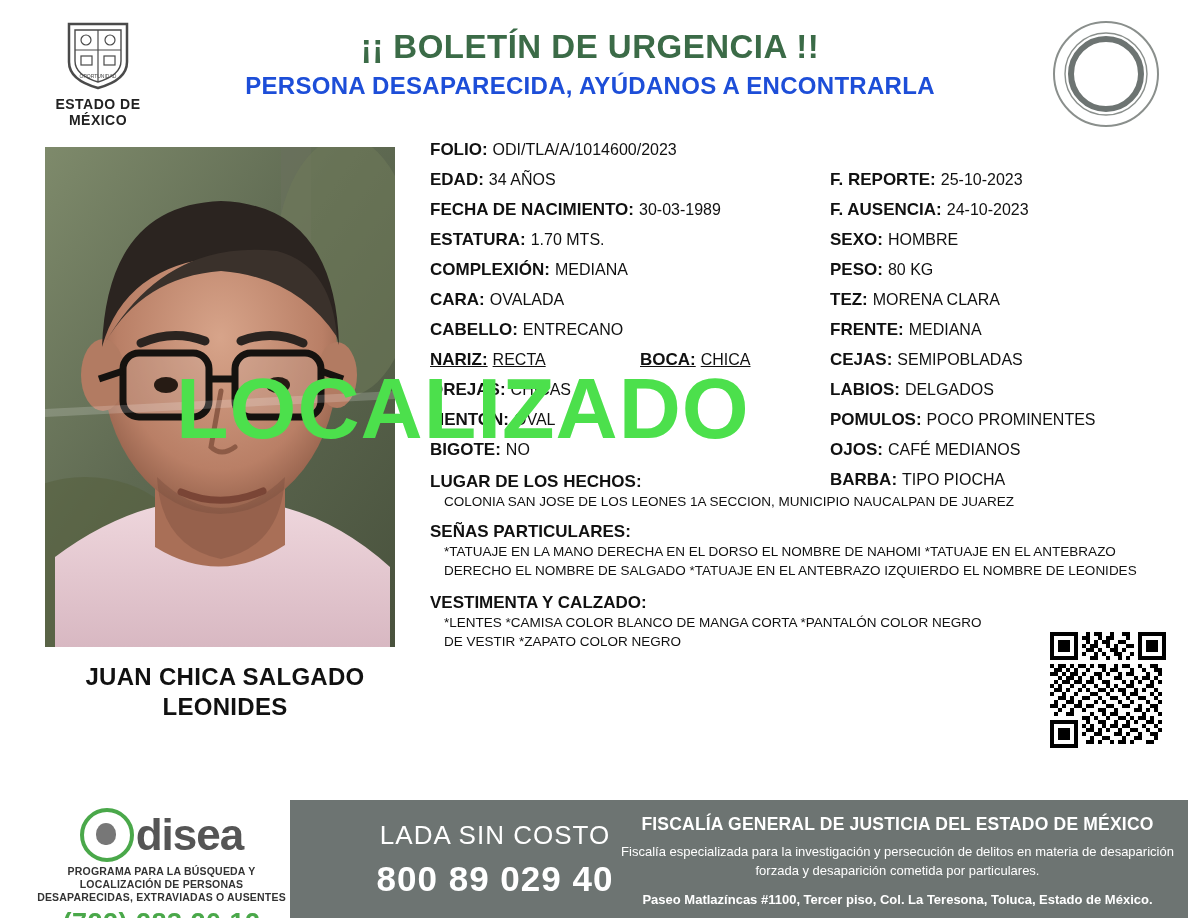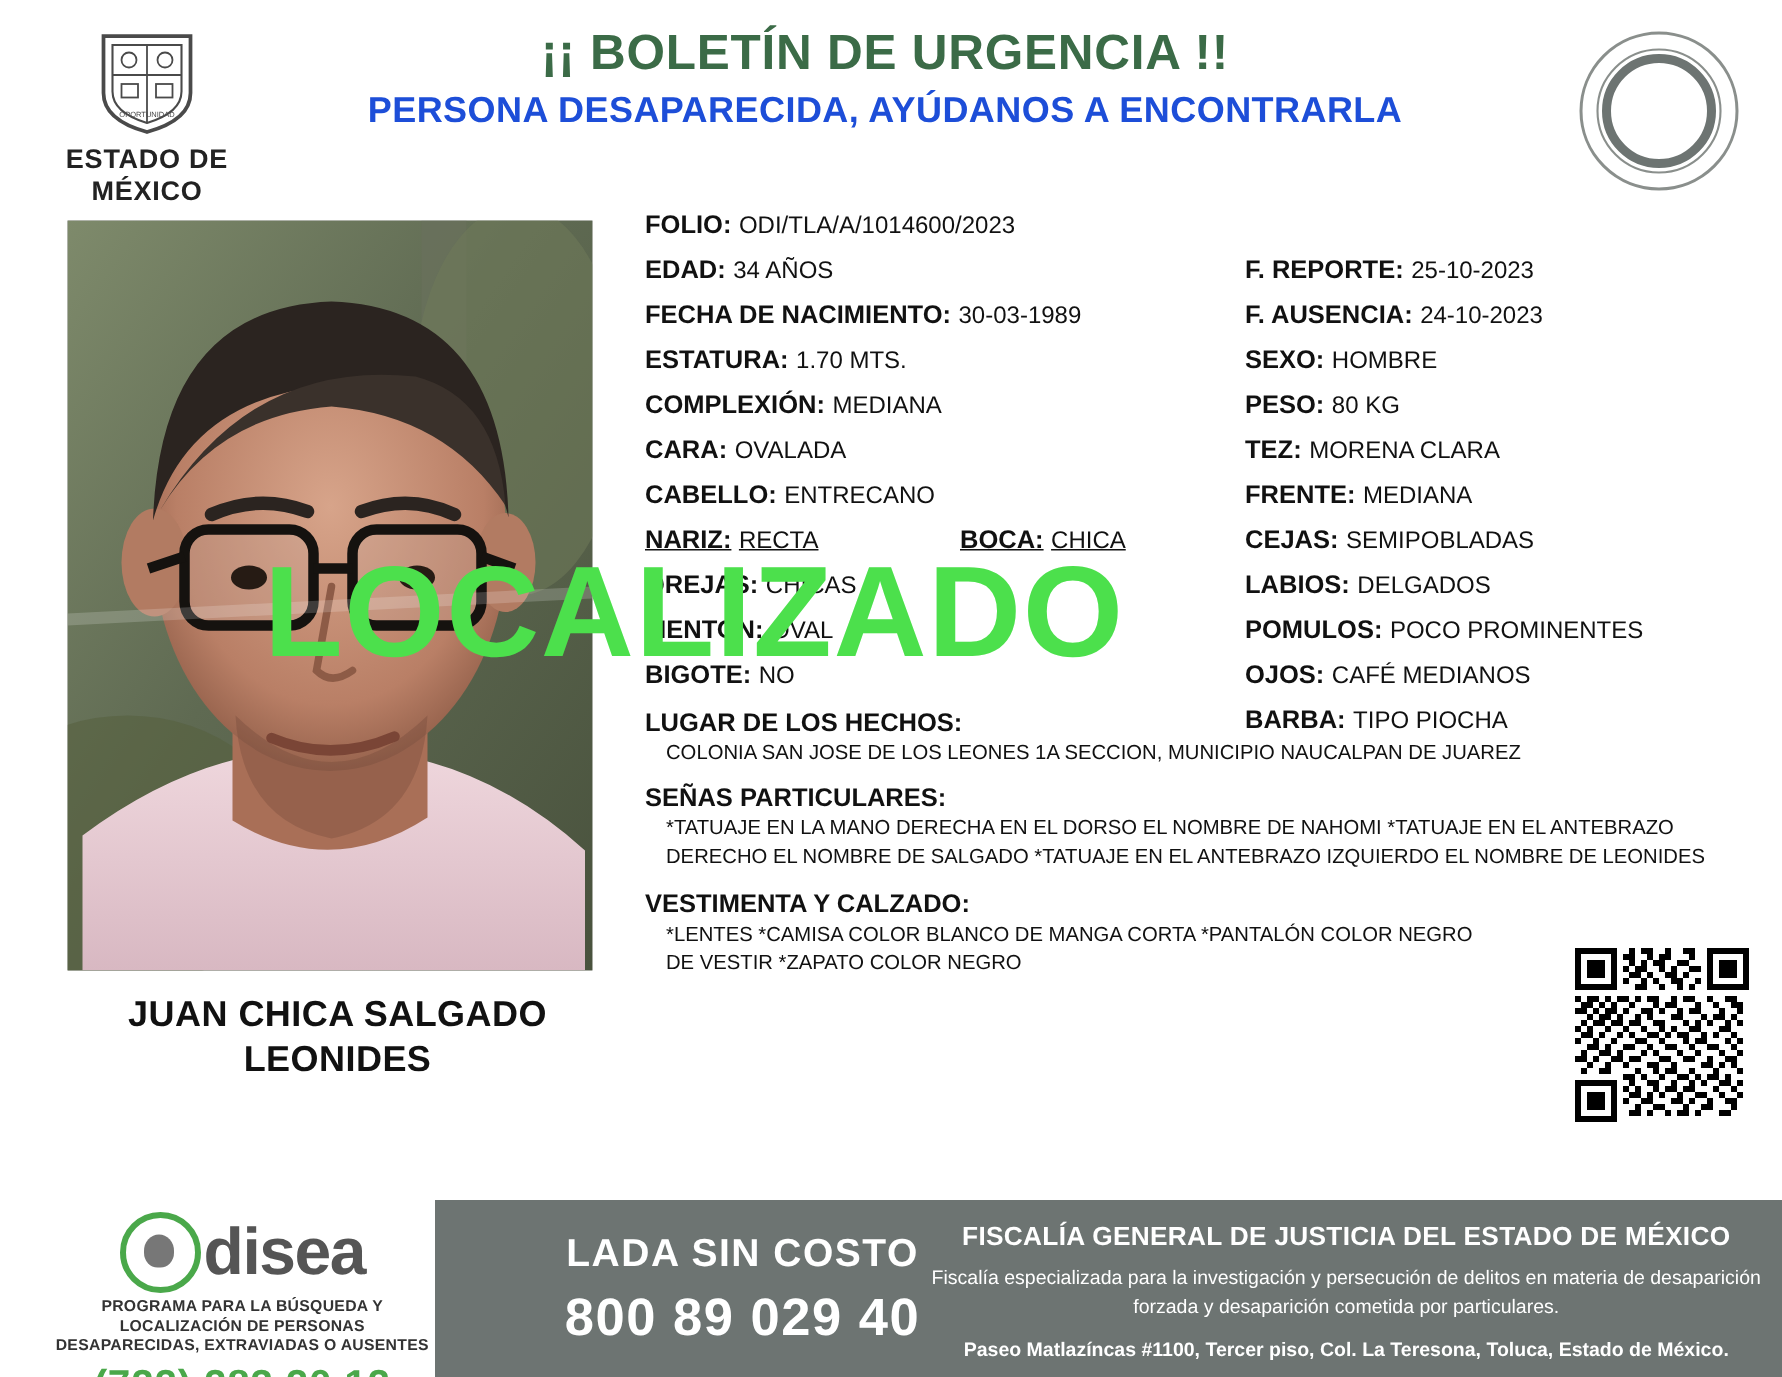--- a/index.html
+++ b/index.html
@@ -30,30 +30,30 @@
     width: 140px;
     text-align: center;
   }
   .crest-shield {
     width: 74px;
     height: 74px;
     margin: 0 auto;
     position: relative;
   }
   .crest-label {
-    font-size: 18px;
+    font-size: 14px;
     font-weight: bold;
     letter-spacing: 0.5px;
     color: #222;
     margin-top: 4px;
   }
   .title-block {
     position: absolute;
     left: 180px;
-    top: 16px;
+    top: 28px;
     width: 820px;
     text-align: center;
   }
   .title-main {
     font-size: 33px;
     font-weight: bold;
     color: #3b6b47;
     letter-spacing: 0.5px;
     margin-bottom: 6px;
   }
@@ -249,21 +249,21 @@
   }
   .lada {
     position: absolute;
     left: 40px;
     top: 20px;
     width: 330px;
     text-align: center;
   }
   .lada-title {
     font-size: 26px;
-    font-weight: bold;
+    font-weight: normal;
     letter-spacing: 1px;
   }
   .lada-number {
     font-size: 35px;
     font-weight: bold;
     letter-spacing: 1px;
     margin-top: 8px;
   }
   .fiscalia {
     position: absolute;

